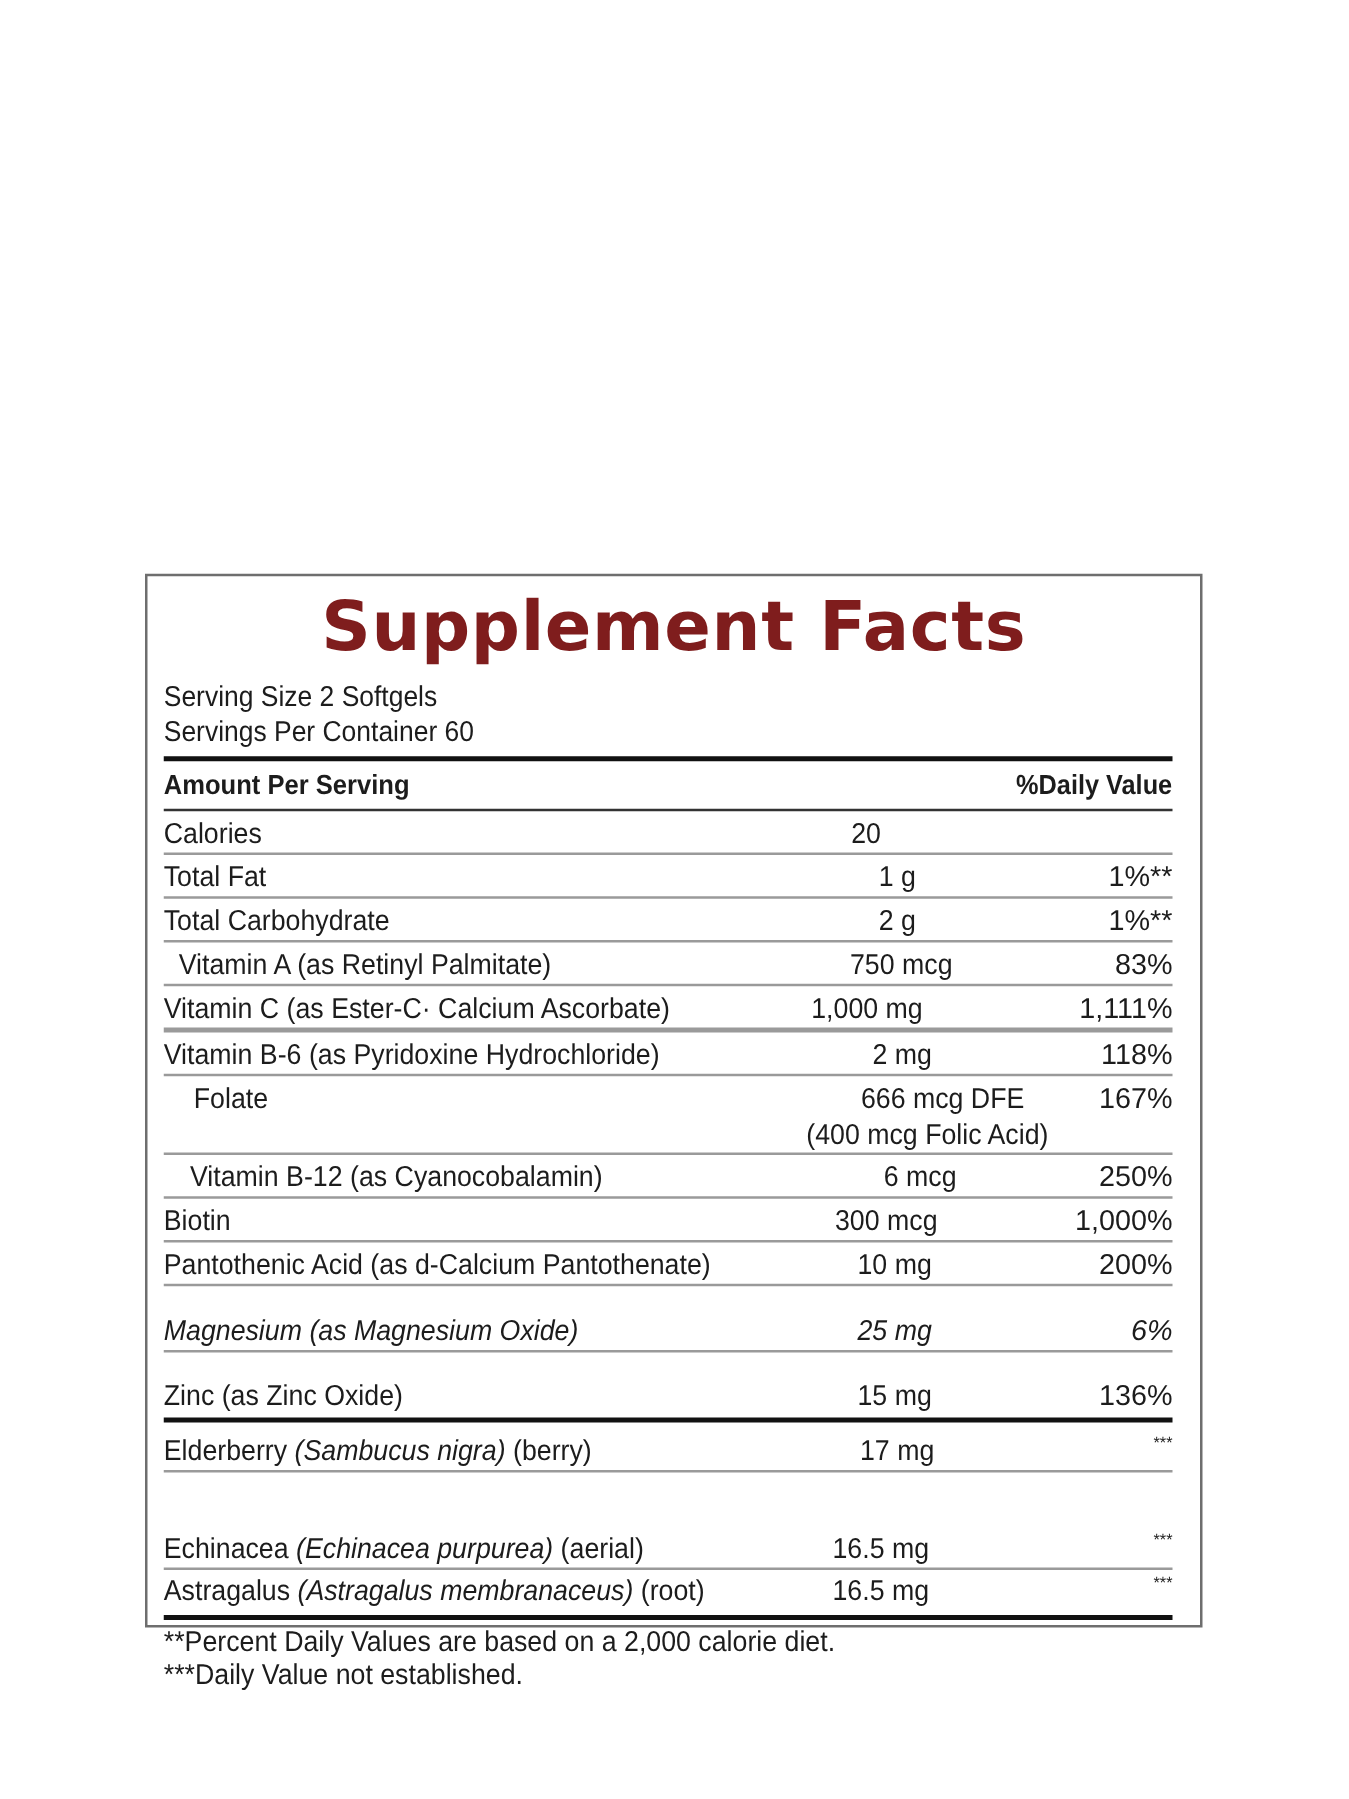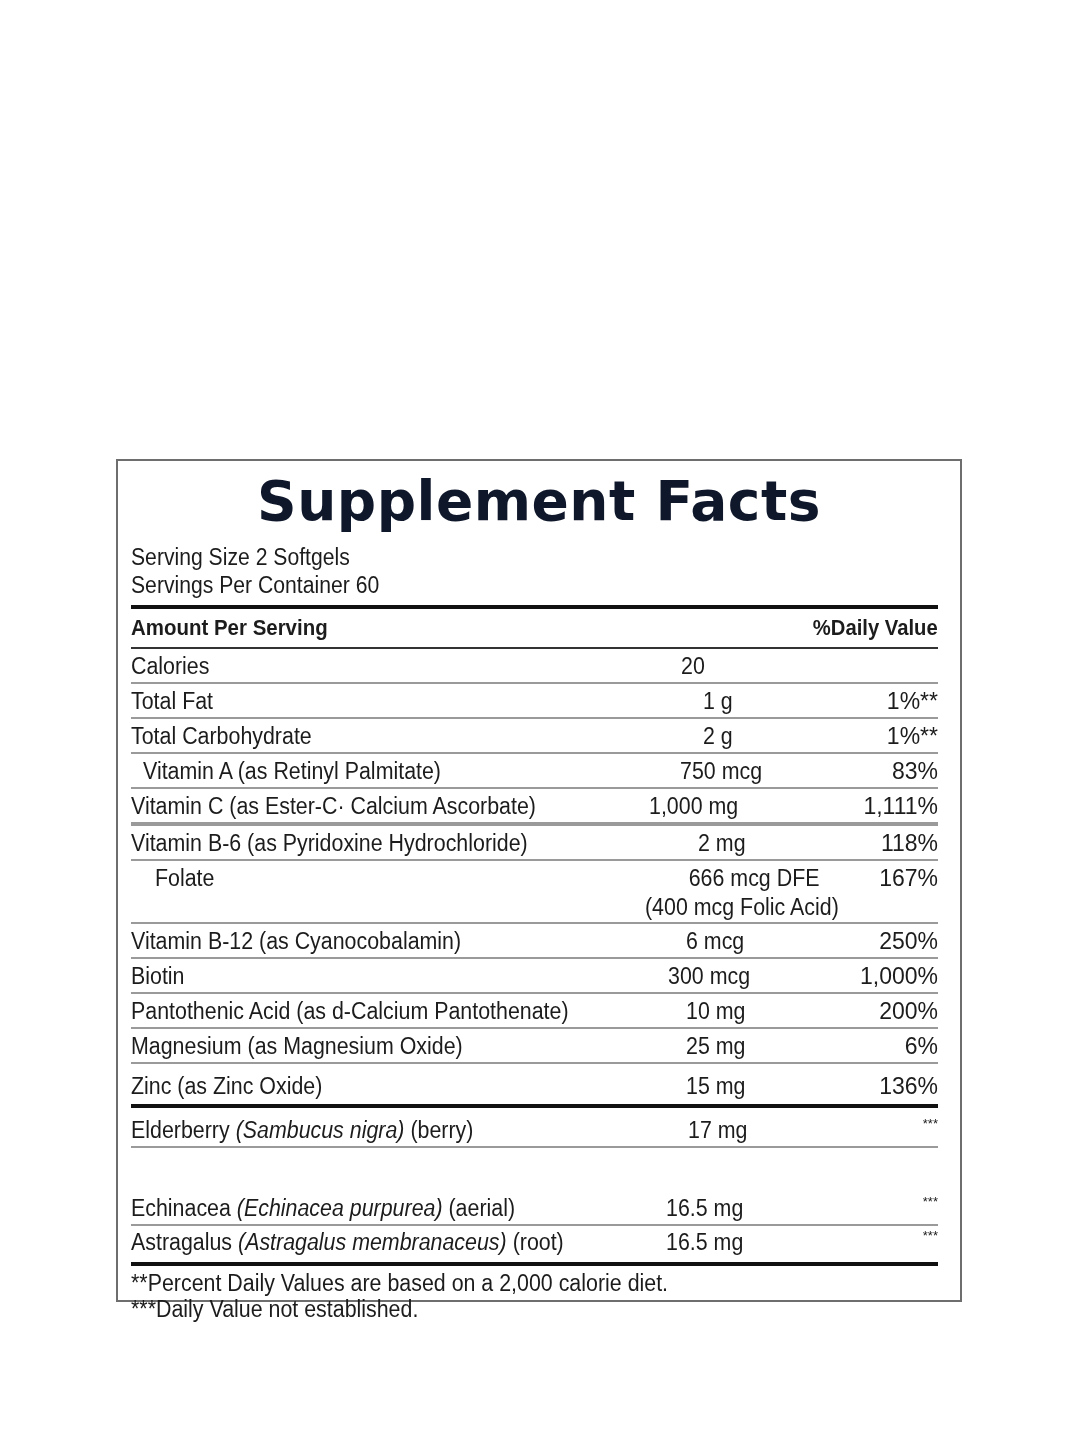--- a/index.html
+++ b/index.html
@@ -14,21 +14,21 @@
     font-family: "Liberation Sans", sans-serif;
     color: #1c1c1c;
   }
   .title {
     position: absolute; left: 0; right: 0; top: 8px;
     text-align: center;
     font-family: "DejaVu Sans", sans-serif;
     font-weight: bold;
     font-size: 55px;
     letter-spacing: 0.5px;
-    color: #0f172a;
+    color: #7f1d1d;
   }
   .serving {
     position: absolute; left: 13px; top: 82px;
     font-size: 23px; line-height: 28px;
     transform: scaleX(0.92); transform-origin: left top;
   }
   .inner { position: absolute; left: 13px; right: 22px; }
   .thick { height: 4px; background: #111; }
   .medium { height: 2px; background: #333; }
   .header-row {
@@ -105,45 +105,45 @@
         <div class="sep"></div>
         <div class="row" style="height: 60px; padding-top: 1px; margin-left: 24px;">
           <span class="name cond">Folate</span>
           <span class="amt cond" style="left: 490px;">
             <div style="padding-left: 47px;">666 mcg DFE</div>
             <div style="line-height: 26px;">(400 mcg Folic Acid)</div>
           </span>
           <span class="dv">167%</span>
         </div>
         <div class="sep"></div>
-        <div class="row" style="height: 32px; padding-top: 1px;">
+        <div class="row" style="height: 32px; padding-top: 1px; margin-left: 21px;">
           <span class="name cond">Vitamin B-12 (as Cyanocobalamin)</span>
           <span class="amt cond" style="left: 555px;">6 mcg</span>
           <span class="dv">250%</span>
         </div>
         <div class="sep"></div>
         <div class="row" style="height: 32px; padding-top: 1px;">
           <span class="name cond">Biotin</span>
           <span class="amt cond" style="left: 537px;">300 mcg</span>
           <span class="dv">1,000%</span>
         </div>
         <div class="sep"></div>
         <div class="row" style="height: 32px; padding-top: 1px;">
           <span class="name cond">Pantothenic Acid (as d-Calcium Pantothenate)</span>
           <span class="amt cond" style="left: 555px;">10 mg</span>
           <span class="dv">200%</span>
         </div>
         <div class="sep"></div>
-        <div class="row" style="height: 32px; padding-top: 1px;">
+        <div class="row" style="height: 32px; padding-top: 19px; font-style: italic;">
           <span class="name cond">Magnesium (as Magnesium Oxide)</span>
           <span class="amt cond" style="left: 555px;">25 mg</span>
           <span class="dv">6%</span>
         </div>
         <div class="sep"></div>
-        <div class="row" style="height: 32px; padding-top: 6px; text-align: right;">
+        <div class="row" style="height: 32px; padding-top: 18px; text-align: right;">
           <span class="name cond">Zinc (as Zinc Oxide)</span>
           <span class="amt cond" style="left: 555px;">15 mg</span>
           <span class="dv">136%</span>
         </div>
       </div>
 
     <div class="thick" style="margin-top:2px;"></div>
 
     <div id="botanical-rows" style="margin-top:6px;">
         <div class="row" style="height: 32px;">

